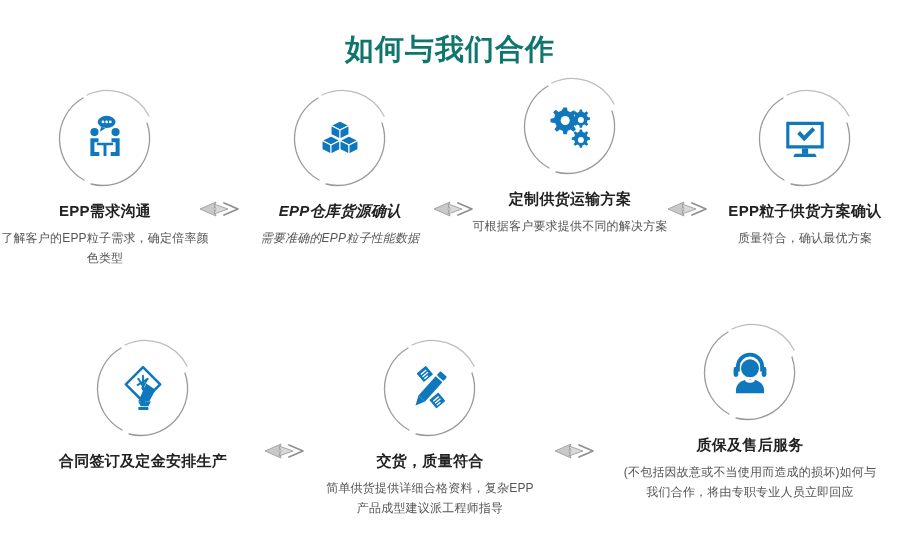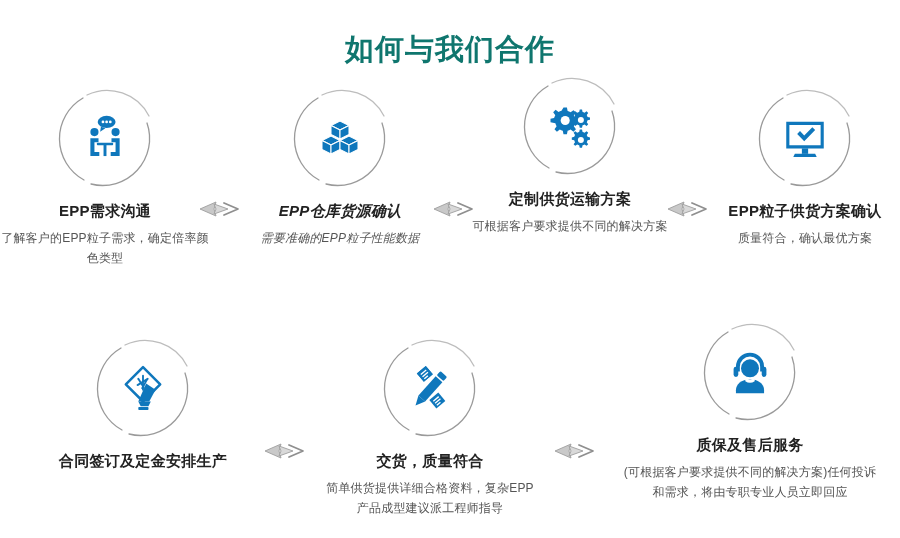--- a/index.html
+++ b/index.html
@@ -330,16 +330,16 @@
 
             <circle cx="32" cy="26" r="11.5"></circle>
 
             <path d="M32 40 c-11 0 -18 6.5 -18 14 v4 h36 v-4 c0 -7.5 -7 -14 -18 -14 z"></path>
             <path d="M26 38.5 a9 6 0 0 0 12 0 l0 4 a9 7 0 0 1 -12 0 z" fill="#ffffff"></path>
           </g>
         </svg>
       </div>
     </div>
     <div class="step-title">质保及售后服务</div>
-    <div class="step-desc">(可根据客户要求提供不同的解决方案)任何投诉和需求，将由专职专业人员立即回应</div>
+    <div class="step-desc">(不包括因故意或不当使用而造成的损坏)如何与我们合作，将由专职专业人员立即回应</div>
   </div>
 
 </div>
 
 </body></html>

